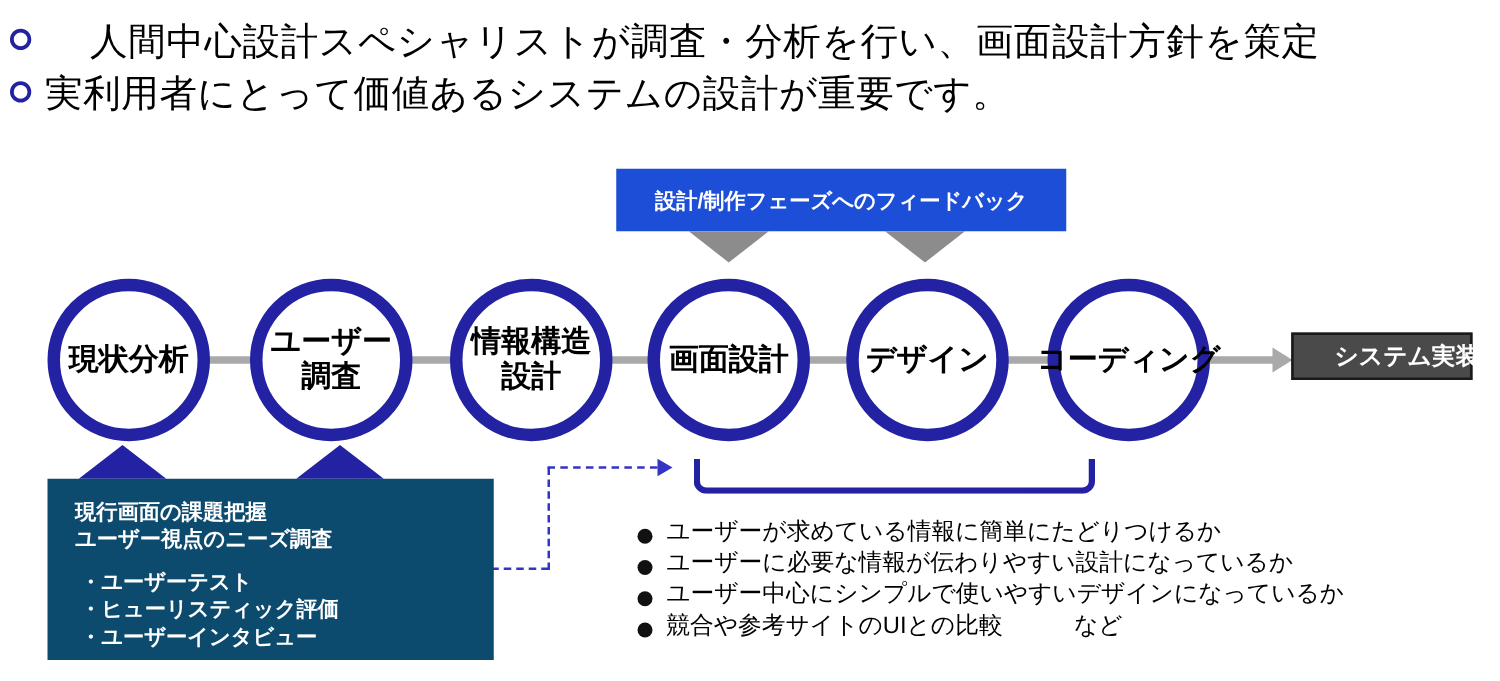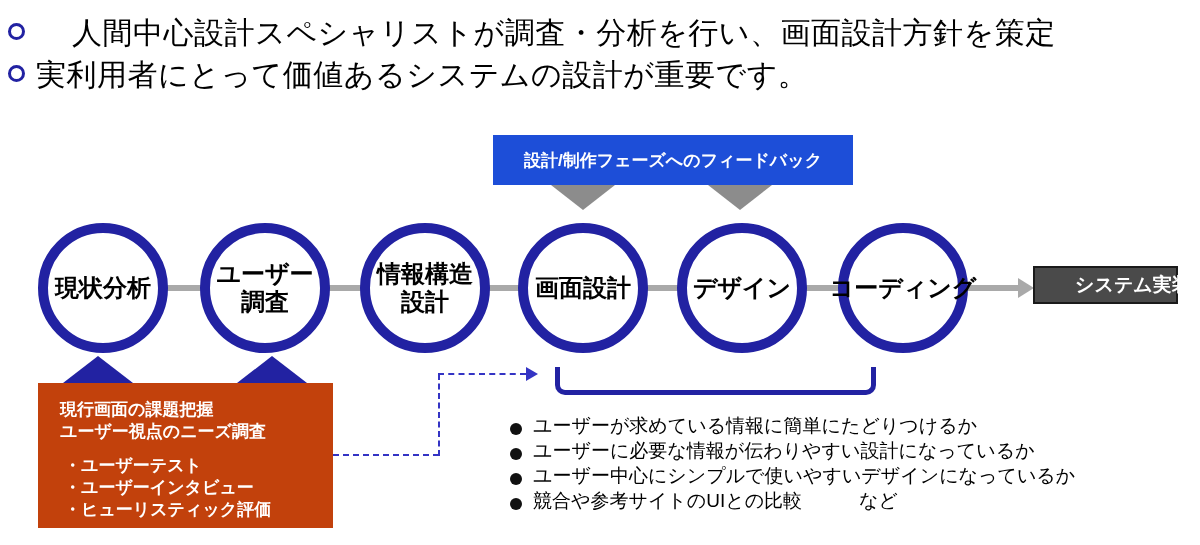--- a/index.html
+++ b/index.html
@@ -41,32 +41,32 @@
   }
   .arrow-shaft { position:absolute; left:968px; top:285px; width:52px; height:6px; background:#A9A9A9; z-index:0; }
   .arrow-head {
     position:absolute; left:1018px; top:278px; width:0; height:0;
     border-top:10px solid transparent; border-bottom:10px solid transparent;
     border-left:16px solid #A9A9A9;
   }
   .result-box {
     position:absolute; left:1033px; top:266px; width:145px; height:38px;
     background:#4A4A4A; border:2px solid #1a1a1a;
-    display:flex; align-items:center; padding-left:40px;
+    display:flex; align-items:center; justify-content:center;padding-left:40px;
   }
   .result-label { color:#fff; font-size:19px; font-weight:700; white-space:nowrap; }
   
   .research-tri {
     position:absolute; top:356px; width:0; height:0;
     border-left:35px solid transparent; border-right:35px solid transparent;
     border-bottom:27px solid #2222A2; z-index:0;
   }
   .research-box {
-    position:absolute; left:38px; top:383px; width:295px; height:145px;
-    background:#c2410c; color:#fff; padding:16px 0 0 22px; z-index:1;font-family:Liberation Serif, serif;
+    position:absolute; left:38px; top:383px; width:357px; height:145px;
+    background:#0c4a6e; color:#fff; padding:16px 0 0 22px; z-index:1;font-family:Liberation Serif, serif;
   }
   .research-heading { font-size:17px; font-weight:700; line-height:22px; white-space:nowrap; }
   .research-methods { margin-top:12px; margin-left:4px; }
   .research-method  { font-size:17px; font-weight:700; line-height:22px; white-space:nowrap; }
   
   .bracket {
     position:absolute; left:555px; top:367px; width:321px; height:28px;
     border-left:5px solid #2222A2; border-right:5px solid #2222A2;
     border-bottom:5px solid #2222A2; border-radius:0 0 10px 10px;
   }
@@ -134,22 +134,22 @@
     <span class="result-label">システム実装</span>
   </div>
 
   <span class="research-tri" style="left:63px;"></span>
   <span class="research-tri" style="left:237px;"></span>
   <div class="research-box">
     <div class="research-heading">現行画面の課題把握</div>
     <div class="research-heading">ユーザー視点のニーズ調査</div>
     <div class="research-methods">
       <div class="research-method">・ユーザーテスト</div>
+      <div class="research-method">・ヒューリスティック評価</div>
       <div class="research-method">・ユーザーインタビュー</div>
-      <div class="research-method">・ヒューリスティック評価</div>
     </div>
   </div>
 
   <div class="bracket"></div>
 
   <div class="dash-h1"></div>
   <div class="dash-v"></div>
   <div class="dash-h2"></div>
   <span class="dash-arrow"></span>
 

